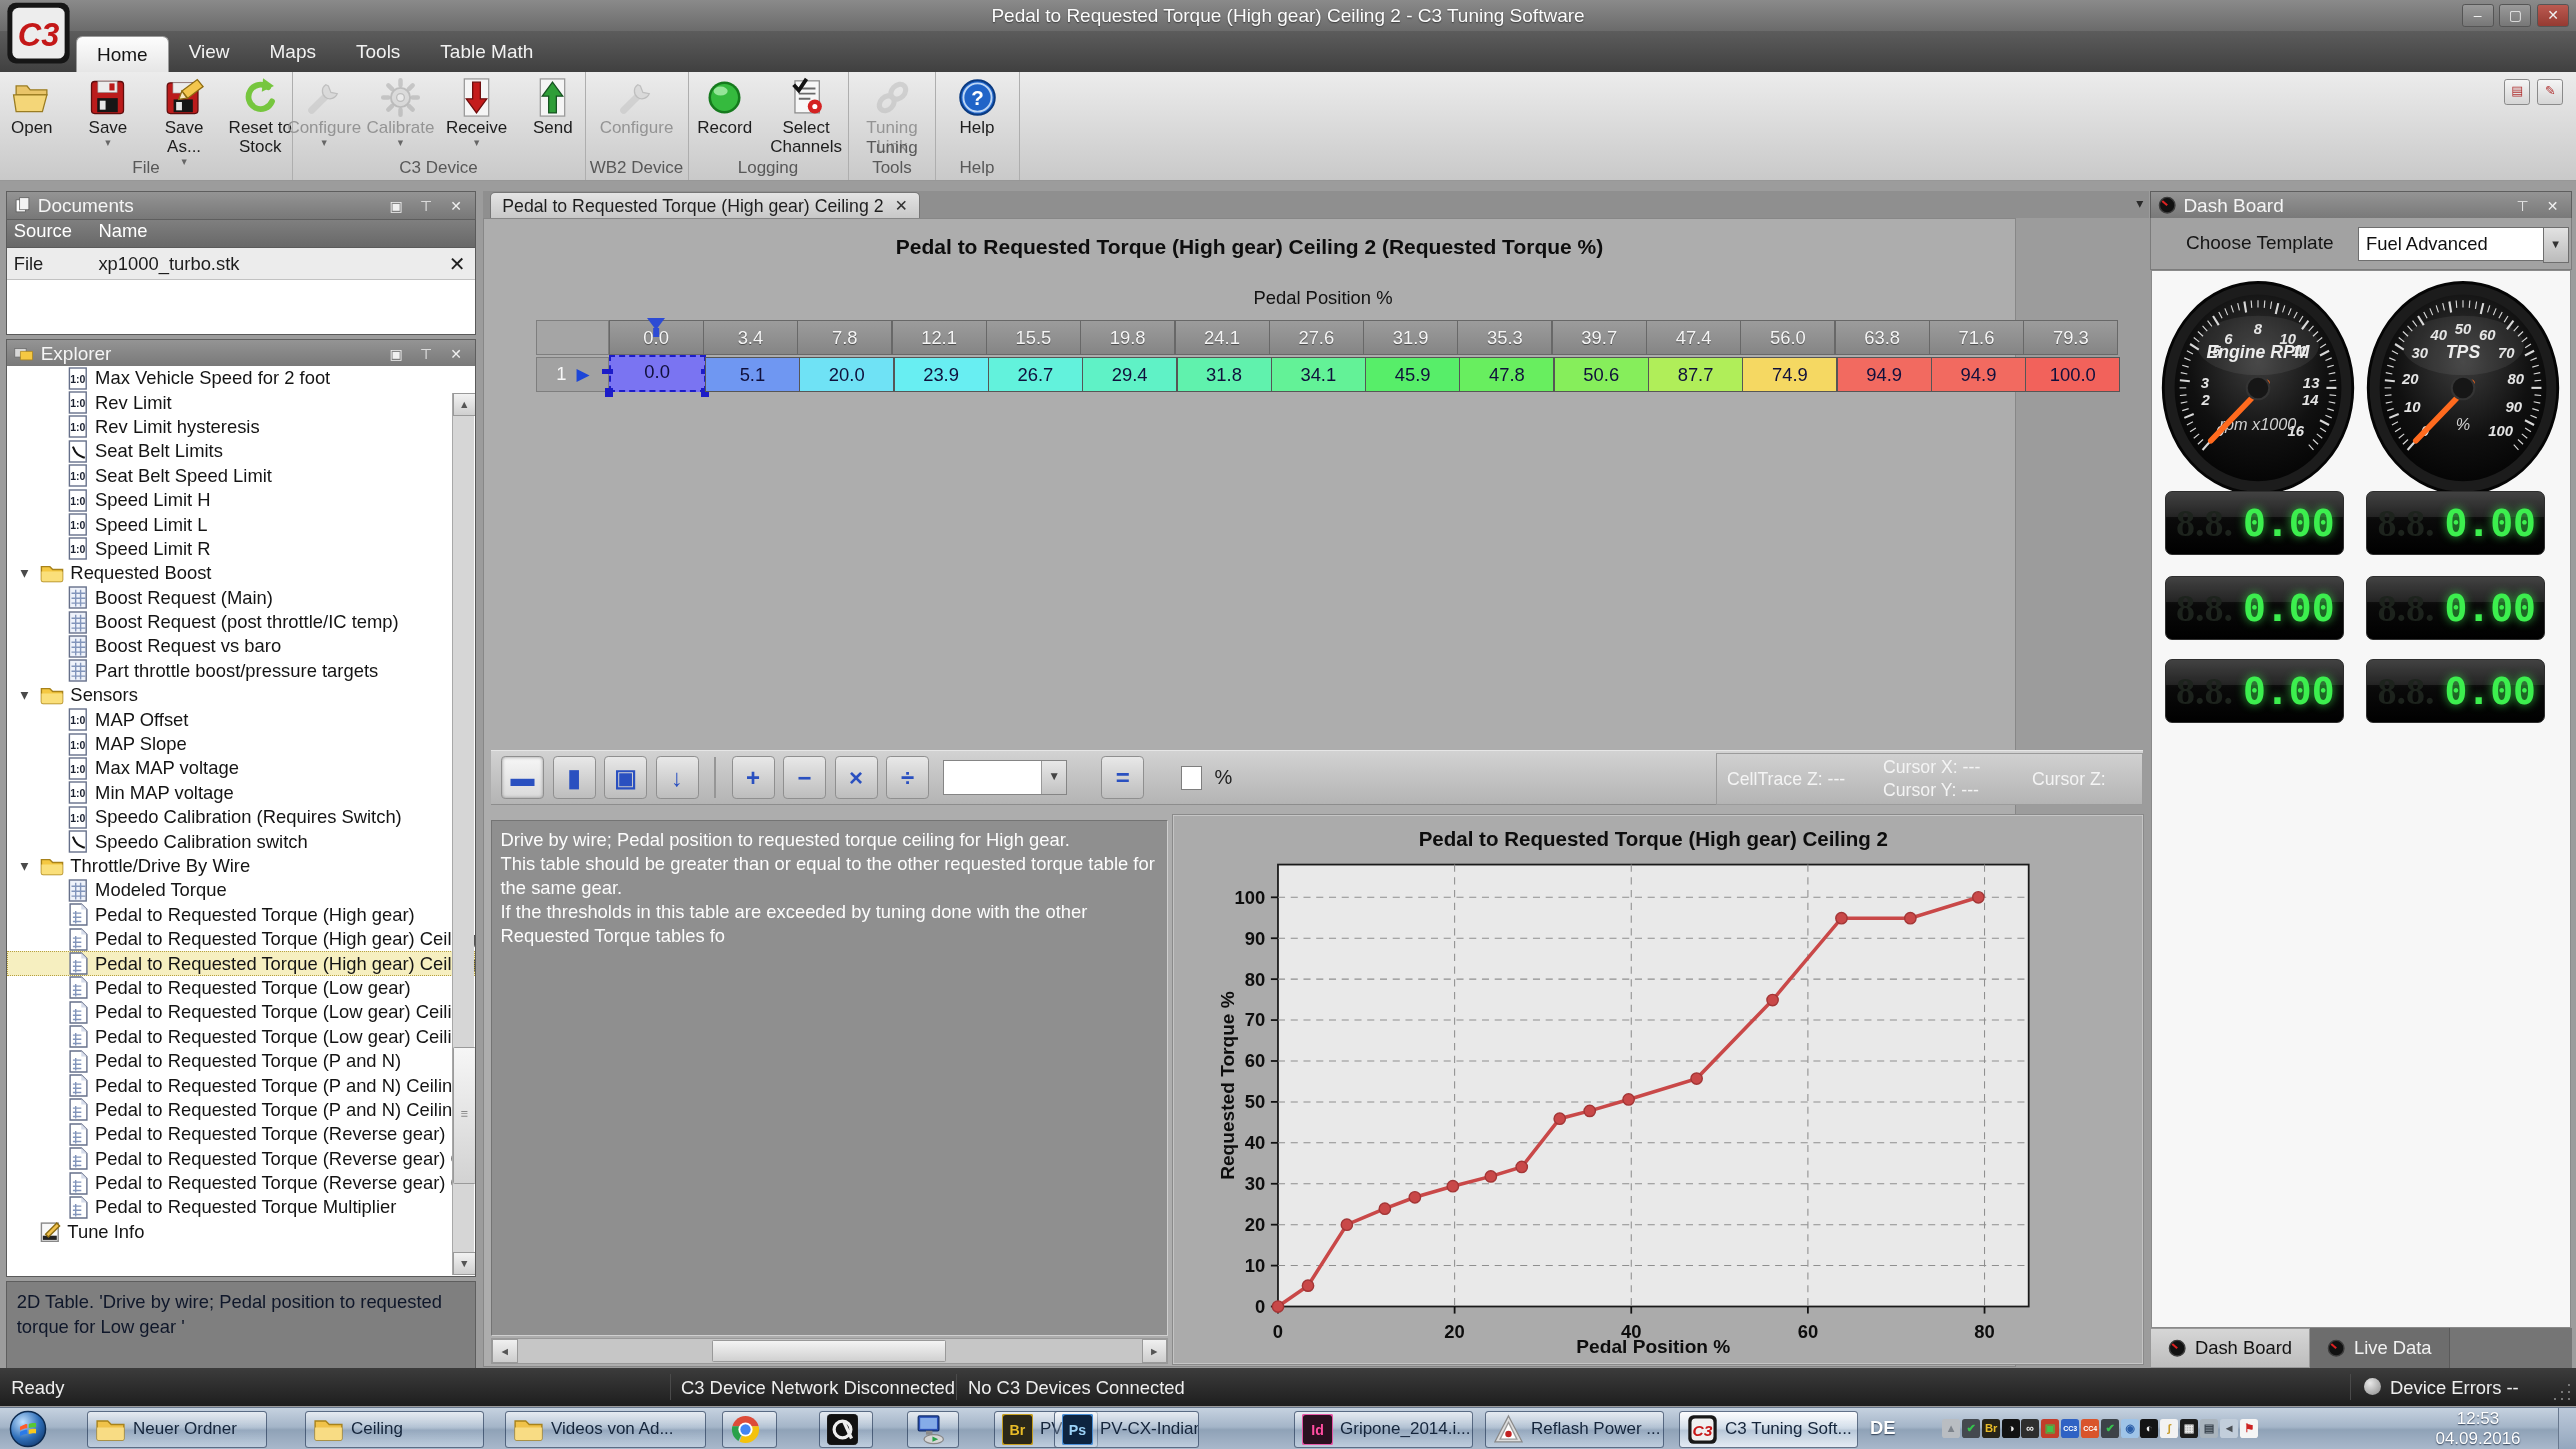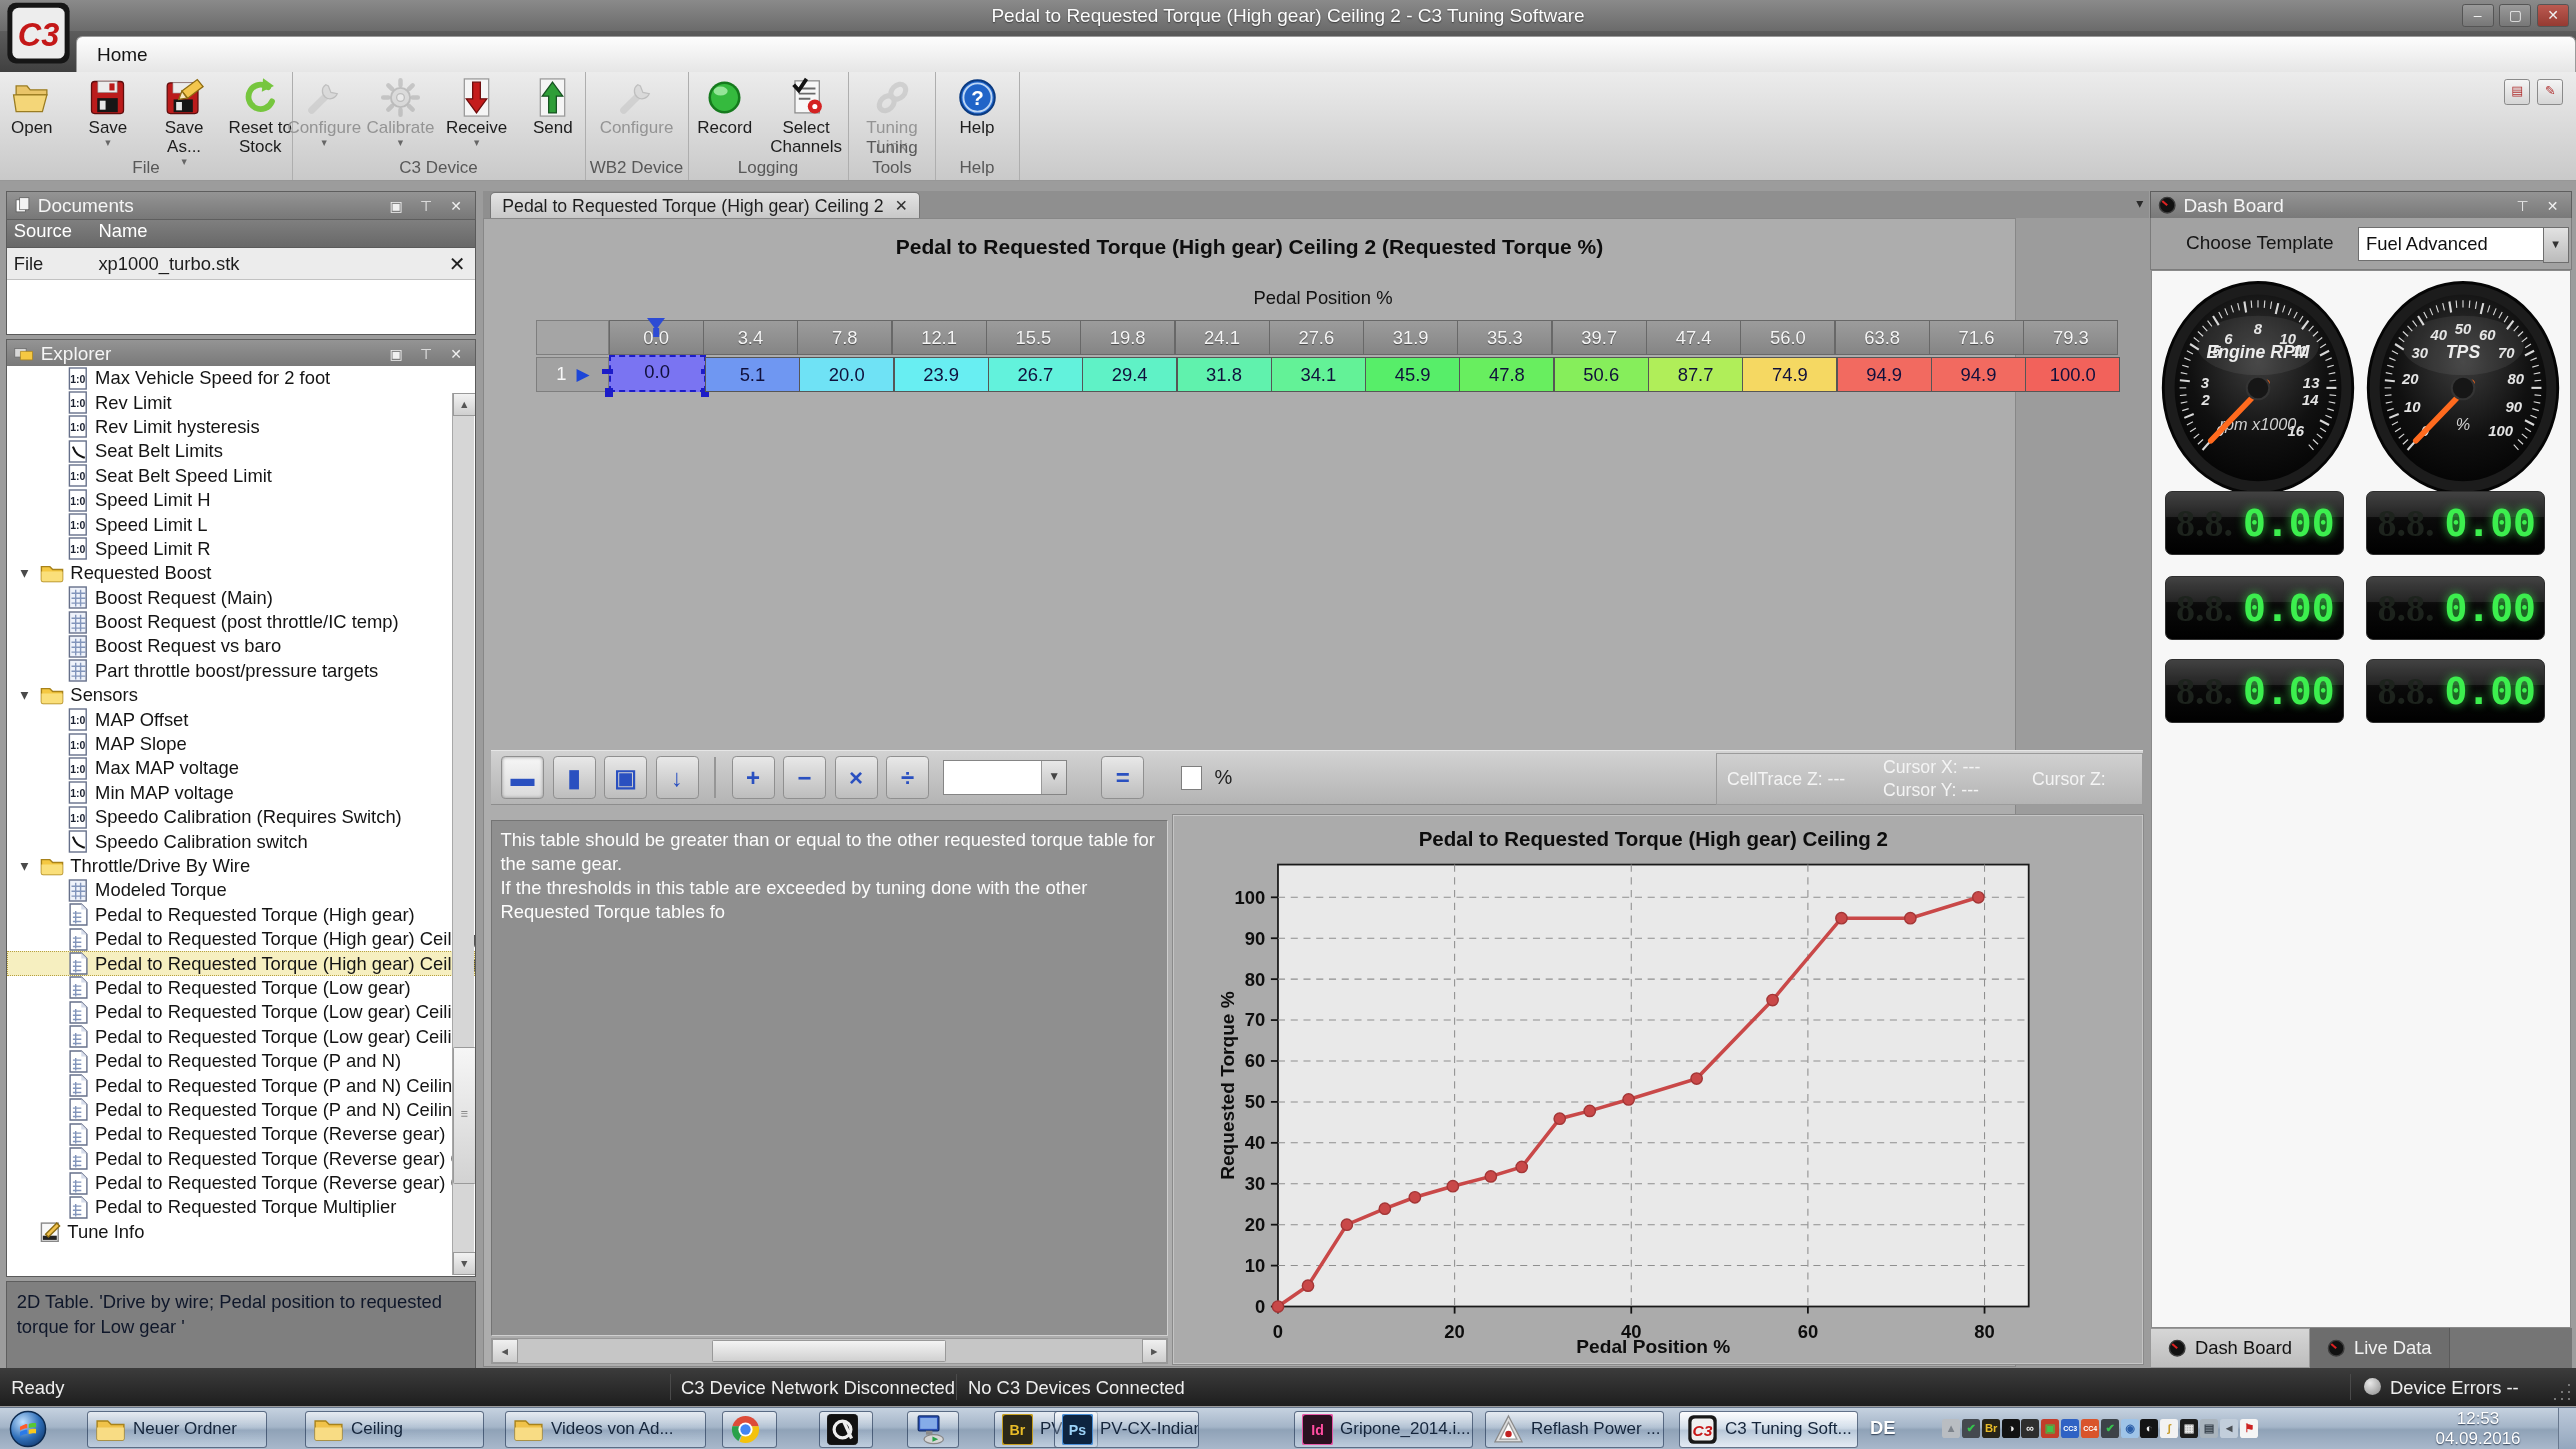--- a/index.html
+++ b/index.html
@@ -8,21 +8,21 @@
   
   .titlebar{position:absolute;left:0;top:0;width:2576px;height:31px;background:linear-gradient(#8a8a8a,#6b6b6b);}
   .title-text{position:absolute;left:0;right:0;top:5px;text-align:center;color:#fdfdfd;font-size:19px;text-shadow:0 0.7px 1.4px #3a3a3a;}
   .win-btns{position:absolute;right:7px;top:3.5px;display:flex;gap:5.7px;}
   .win-btn{width:30px;height:21px;background:linear-gradient(#9a9a9a,#777);border:0.7px solid #555;border-radius:2.8px;
            color:#f0f0f0;font-size:14px;text-align:center;line-height:20px;}
   .win-btn.close{background:linear-gradient(#c05а50,#9c3a32);background:linear-gradient(#bb5a50,#953a32);}
   .applogo{position:absolute;left:5.7px;top:1.4px;width:65px;height:67px;z-index:30;}
   
   .menubar{position:absolute;left:0;top:31px;width:2576px;height:41px;background:linear-gradient(#5c5c5c,#404040);}
-  #menu-tabs{display:flex;padding-left:76px;height:100%;flex-direction:column;}
+  #menu-tabs{display:flex;padding-left:76px;height:100%;}
   .mtab{padding:0 20px;line-height:41px;color:#f2f2f2;font-size:19px;}
   .mtab.active{background:linear-gradient(#fdfdfd,#e6e6e6);color:#141414;border:0.7px solid #9a9a9a;border-bottom:none;
                border-radius:6.4px 6.4px 0 0;margin-top:5px;line-height:35px;}
   .ribbon{position:absolute;left:0;top:72px;width:2576px;height:108px;background:linear-gradient(#ececec,#c9c9c9);
           border-bottom:1.4px solid #979797;}
   .rgroup{position:absolute;top:0;bottom:0;border-right:1.4px solid #aeaeae;}
   .rbtns{display:flex;justify-content:center;align-items:flex-start;padding-top:3.5px;gap:2.8px;}
   .rbtn{min-width:65px;display:flex;flex-direction:column;align-items:center;text-align:center;
         font-size:17px;line-height:19px;color:#1d1d1d;padding:1.4px 4.2px;}
   .rbtn.disabled{color:#949494;}
@@ -873,20 +873,21 @@
       <span class="ct-a">CellTrace Z: ---</span>
       <span class="ct-b">
         <span>Cursor X: ---</span><br>
         <span>Cursor Y: ---</span>
       </span>
       <span class="ct-c">Cursor Z:</span>
     </div>
 
     <div class="splitdots">▪ ▪ ▪ ▪</div>
     <div id="infopanel">
+        <div>Drive by wire; Pedal position to requested torque ceiling for High gear.</div>
         <div>This table should be greater than or equal to the other requested torque table for the same gear.</div>
         <div>If the thresholds in this table are exceeded by tuning done with the other Requested Torque tables fo</div>
       </div>
     <div id="hscroll">
       <div class="hsb-a" style="left:0">◄</div>
       <div class="hsb-th"></div>
       <div class="hsb-a" style="right:0">►</div>
     </div>
     <div id="chartpanel">
         <svg viewBox="0 0 1372 778" width="972" height="551" style="font-size:26px">

